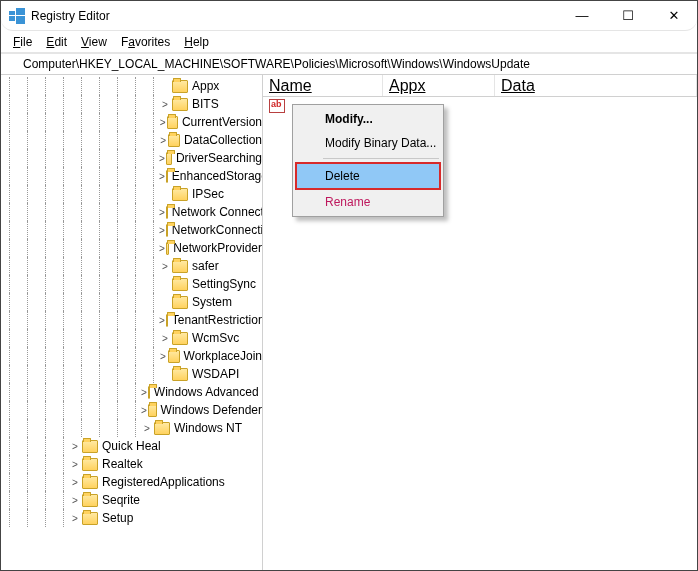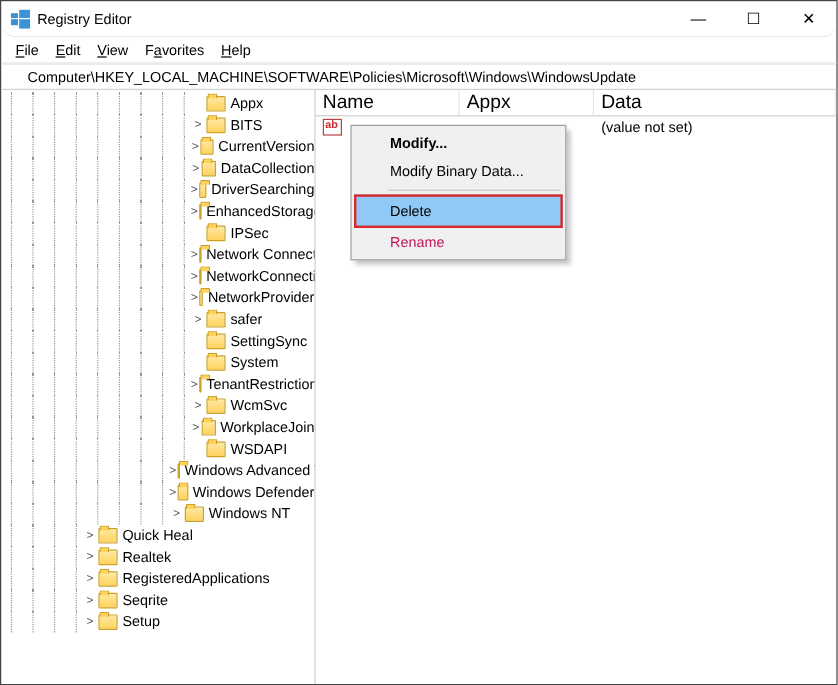--- a/index.html
+++ b/index.html
@@ -7,39 +7,39 @@
 .window { width: 698px; height: 571px; border: 1px solid #444; background: #fff; display: flex; flex-direction: column; position: relative; }
 .titlebar { height: 30px; display: flex; align-items: center; padding-left: 8px; border-bottom: 1px solid #e5e5e5; border-radius: 12px; }
 .titlebar .app-icon { width:16px; height:16px; margin-right:6px; display:flex; align-items:center; justify-content:center; }
 .titlebar .title { flex:1; font-size:12px; }
 .winbtns { display:flex; height:100%; }
 .winbtn { width:46px; display:flex; align-items:center; justify-content:center; font-size:13px; color:#000; }
 .menubar { height:22px; display:flex; align-items:center; padding-left:6px; gap:2px; border-bottom:1px solid #e5e5e5; }
 .menuitem { padding:2px 6px; font-size:12px; }
 .menuitem .ul { text-decoration: underline; }
 .addressbar { height:22px; border-top:1px solid #e5e5e5; border-bottom:1px solid #d0d0d0; display:flex; align-items:center; padding:0 22px; font-size:12px; }
-.content { flex:1; display:flex; overflow:hidden; }
+.content { flex:1; display:flex; overflow:hidden;text-decoration:underline; }
 .left { width:262px; border-right:1px solid #d0d0d0; overflow:hidden; position:relative; }
 .tree { position:absolute; top:0; left:0; right:0; bottom:0; overflow:hidden; padding-top:2px; }
 .tree-row { height:18px; display:flex; align-items:center; white-space:nowrap; font-size:12px; }
 .lines { display:flex; height:100%; }
 .vline { width:18px; height:100%; position:relative; }
 .vline::before { content:""; position:absolute; left:8px; top:0; bottom:0; border-left:1px dotted #999; }
 .expander { width:12px; height:12px; margin-left:-4px; display:flex; align-items:center; justify-content:center; color:#555; font-size:10px; position:relative; z-index:2; }
 .folder { width:16px; height:13px; margin:0 3px 0 1px; background: linear-gradient(#FFE9A2, #FFD25E); border:1px solid #C9A227; border-radius:1px; position:relative; }
 .folder::before { content:""; position:absolute; top:-3px; left:0; width:6px; height:3px; background:#FFD25E; border:1px solid #C9A227; border-bottom:none; border-radius:1px 1px 0 0; }
 .tree-label { padding-left:1px; }
 .right { flex:1; display:flex; flex-direction:column; position:relative; }
 .listhead { height:22px; display:flex; border-bottom:1px solid #d0d0d0; }
 .colhead { display:flex; align-items:center; padding-left:6px; border-right:1px solid #e5e5e5; font-size:16px; color:#000; }
 .listbody { flex:1; position:relative; }
 .listrow { height:18px; display:flex; align-items:center; }
 .value-icon { width:16px; height:14px; margin:0 4px 0 6px; background:#fff; border:1px solid #b84040; position:relative; }
 .value-icon::after { content:"ab"; position:absolute; top:-1px; left:1px; color:#d02828; font-size:9px; font-weight:bold; }
-.ctxmenu { position:absolute; top:7px; left:29px; width:180px; background:#f0f0f0; border:1px solid #a0a0a0; box-shadow:4px 4px 4px rgba(0,0,0,0.25); padding:2px; }
+.ctxmenu { position:absolute; top:7px; left:29px; width:152px; background:#f0f0f0; border:1px solid #a0a0a0; box-shadow:4px 4px 4px rgba(0,0,0,0.25); padding:2px; }
 .ctxitem { height:24px; display:flex; align-items:center; padding-left:30px; font-size:12px; color:#000; }
 .ctxitem.bold { font-weight:bold; }
 .ctxitem.disabled { color:#be185d; }
 .ctxitem.sel { background:#90c8f6; border:2px solid #d82a2a; padding-left:28px; height:28px; }
 .ctxsep { height:1px; background:#c8c8c8; margin:3px 2px 3px 28px; }
 </style>
 </head>
 <body>
 
 <div class="window">
@@ -452,21 +452,20 @@
         <div class="colhead" style="width:120px">Name</div>
         <div class="colhead" style="width:112px">Appx</div>
         <div class="colhead" style="flex:1">Data</div>
       </div>
       <div class="listbody">
         <div class="listrow">
           <div style="width:120px;display:flex;align-items:center">
             <span class="value-icon"></span>
           </div>
           <div style="width:112px"></div>
-          <div style="flex:1;padding-left:6px">(value not set)</div>
         </div>
 
         <div class="ctxmenu">
           <div class="ctxitem bold">Modify...</div>
           <div class="ctxitem">Modify Binary Data...</div>
           <div class="ctxsep"></div>
           <div class="ctxitem sel">Delete</div>
           <div class="ctxitem disabled">Rename</div>
         </div>
       </div>

